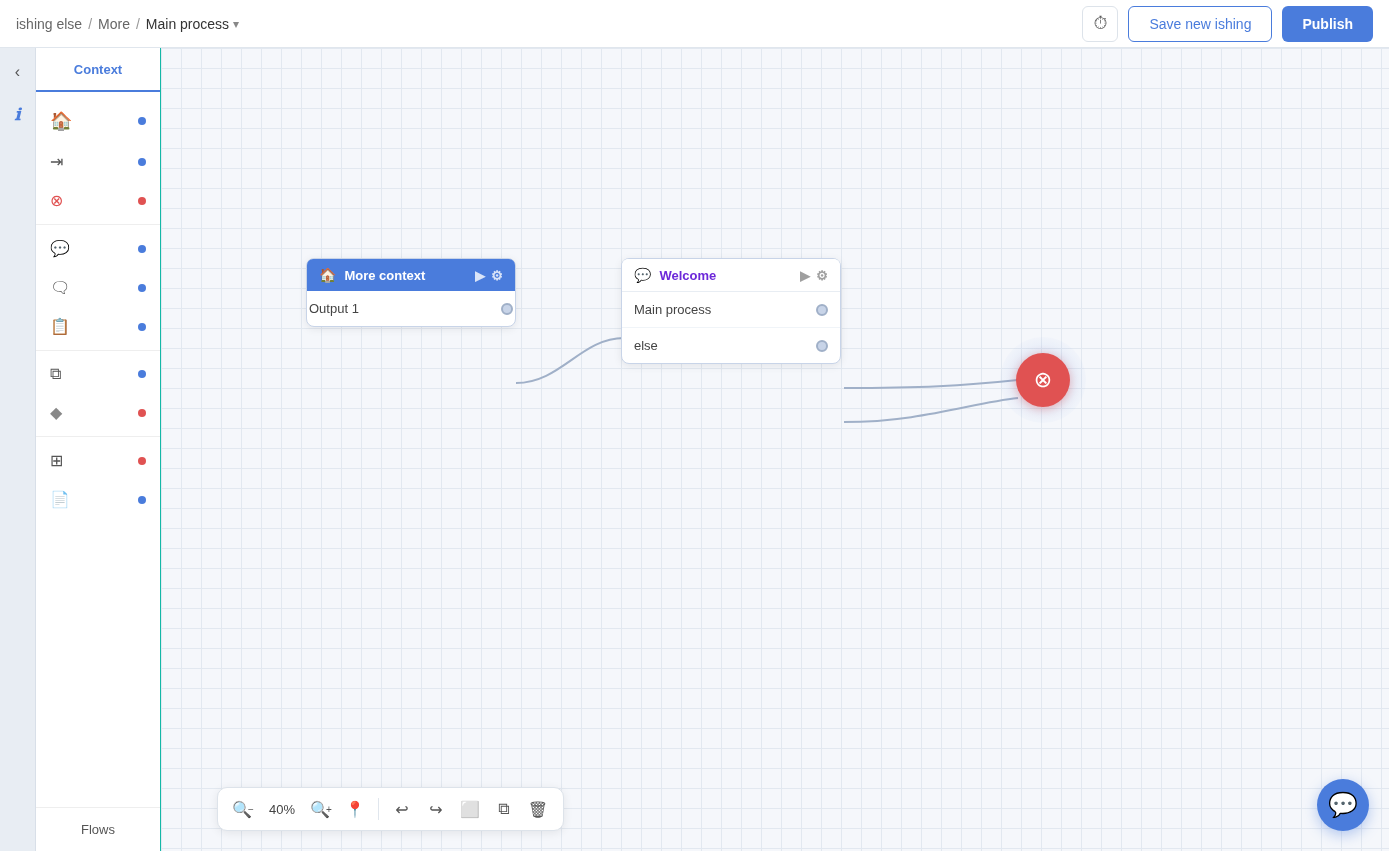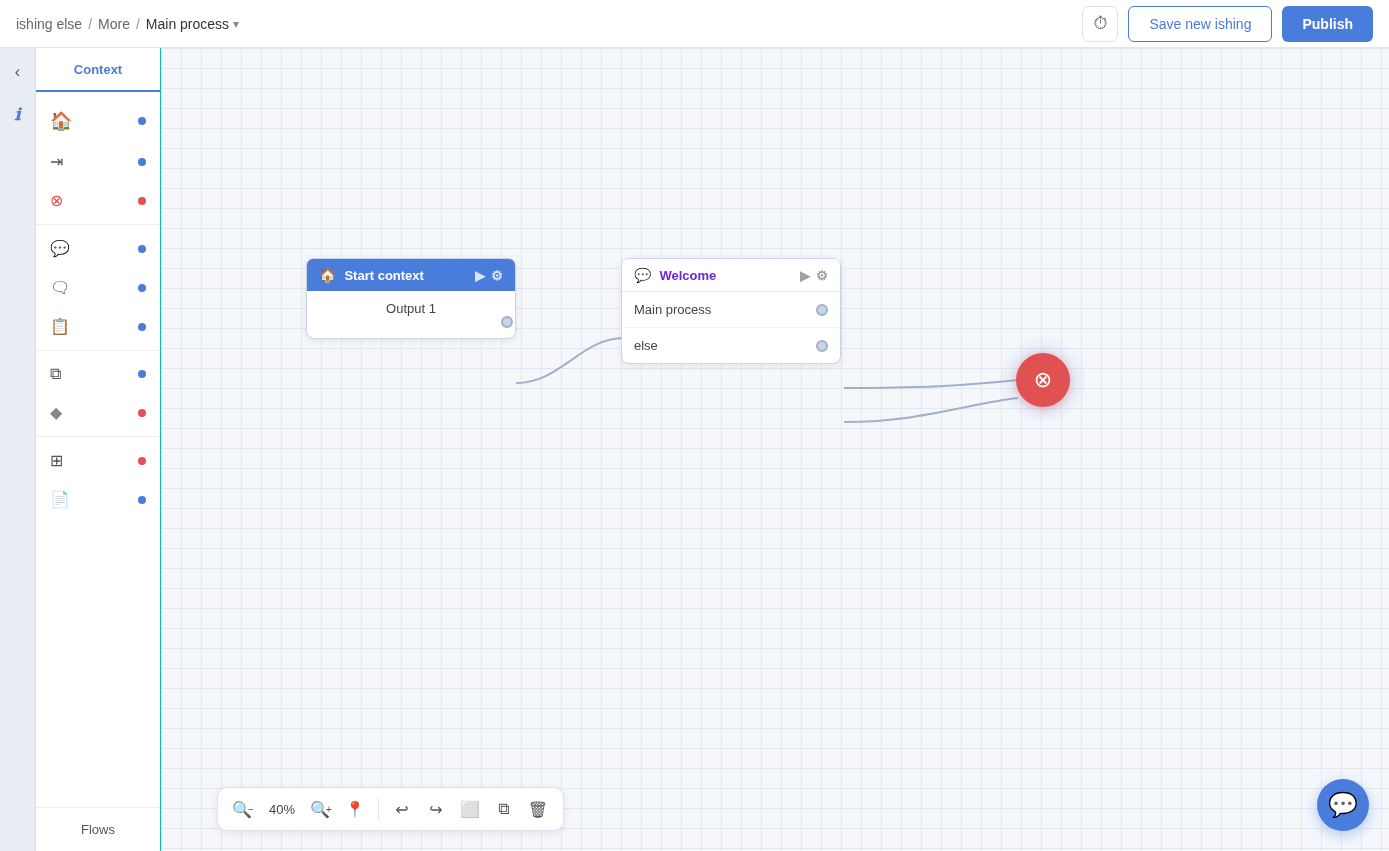--- a/index.html
+++ b/index.html
@@ -260,21 +260,20 @@
     }
 
     
     .start-output-row {
       display: flex;
       align-items: center;
       justify-content: space-between;
       padding: 10px 2px;
       font-size: 13px;
       color: #444;
-      flex-direction: column;
     }
 
     
     .connections-svg {
       position: absolute;
       top: 0;
       left: 0;
       width: 100%;
       height: 100%;
       pointer-events: none;
@@ -490,21 +489,21 @@
 
       <path d="M 683 340 C 760 340, 800 338, 857 332" stroke="#a0b0c8" stroke-width="2" fill="none"></path>
 
       <path d="M 683 374 C 760 374, 810 355, 857 350" stroke="#a0b0c8" stroke-width="2" fill="none"></path>
     </svg>
 
     <div class="flow-node node-start">
       <div class="flow-node-header">
         <div class="header-left-group">
           <span style="font-size:14px;">🏠</span>
-          <span>Start context</span>
+          <span>More context</span>
         </div>
         <div class="header-actions">
           <span class="node-action-icon">▶</span>
           <span class="node-action-icon">⚙</span>
         </div>
       </div>
       <div class="flow-node-body">
         <div class="start-output-row">
           <span>Output 1</span>
           <div class="output-dot right"></div>

